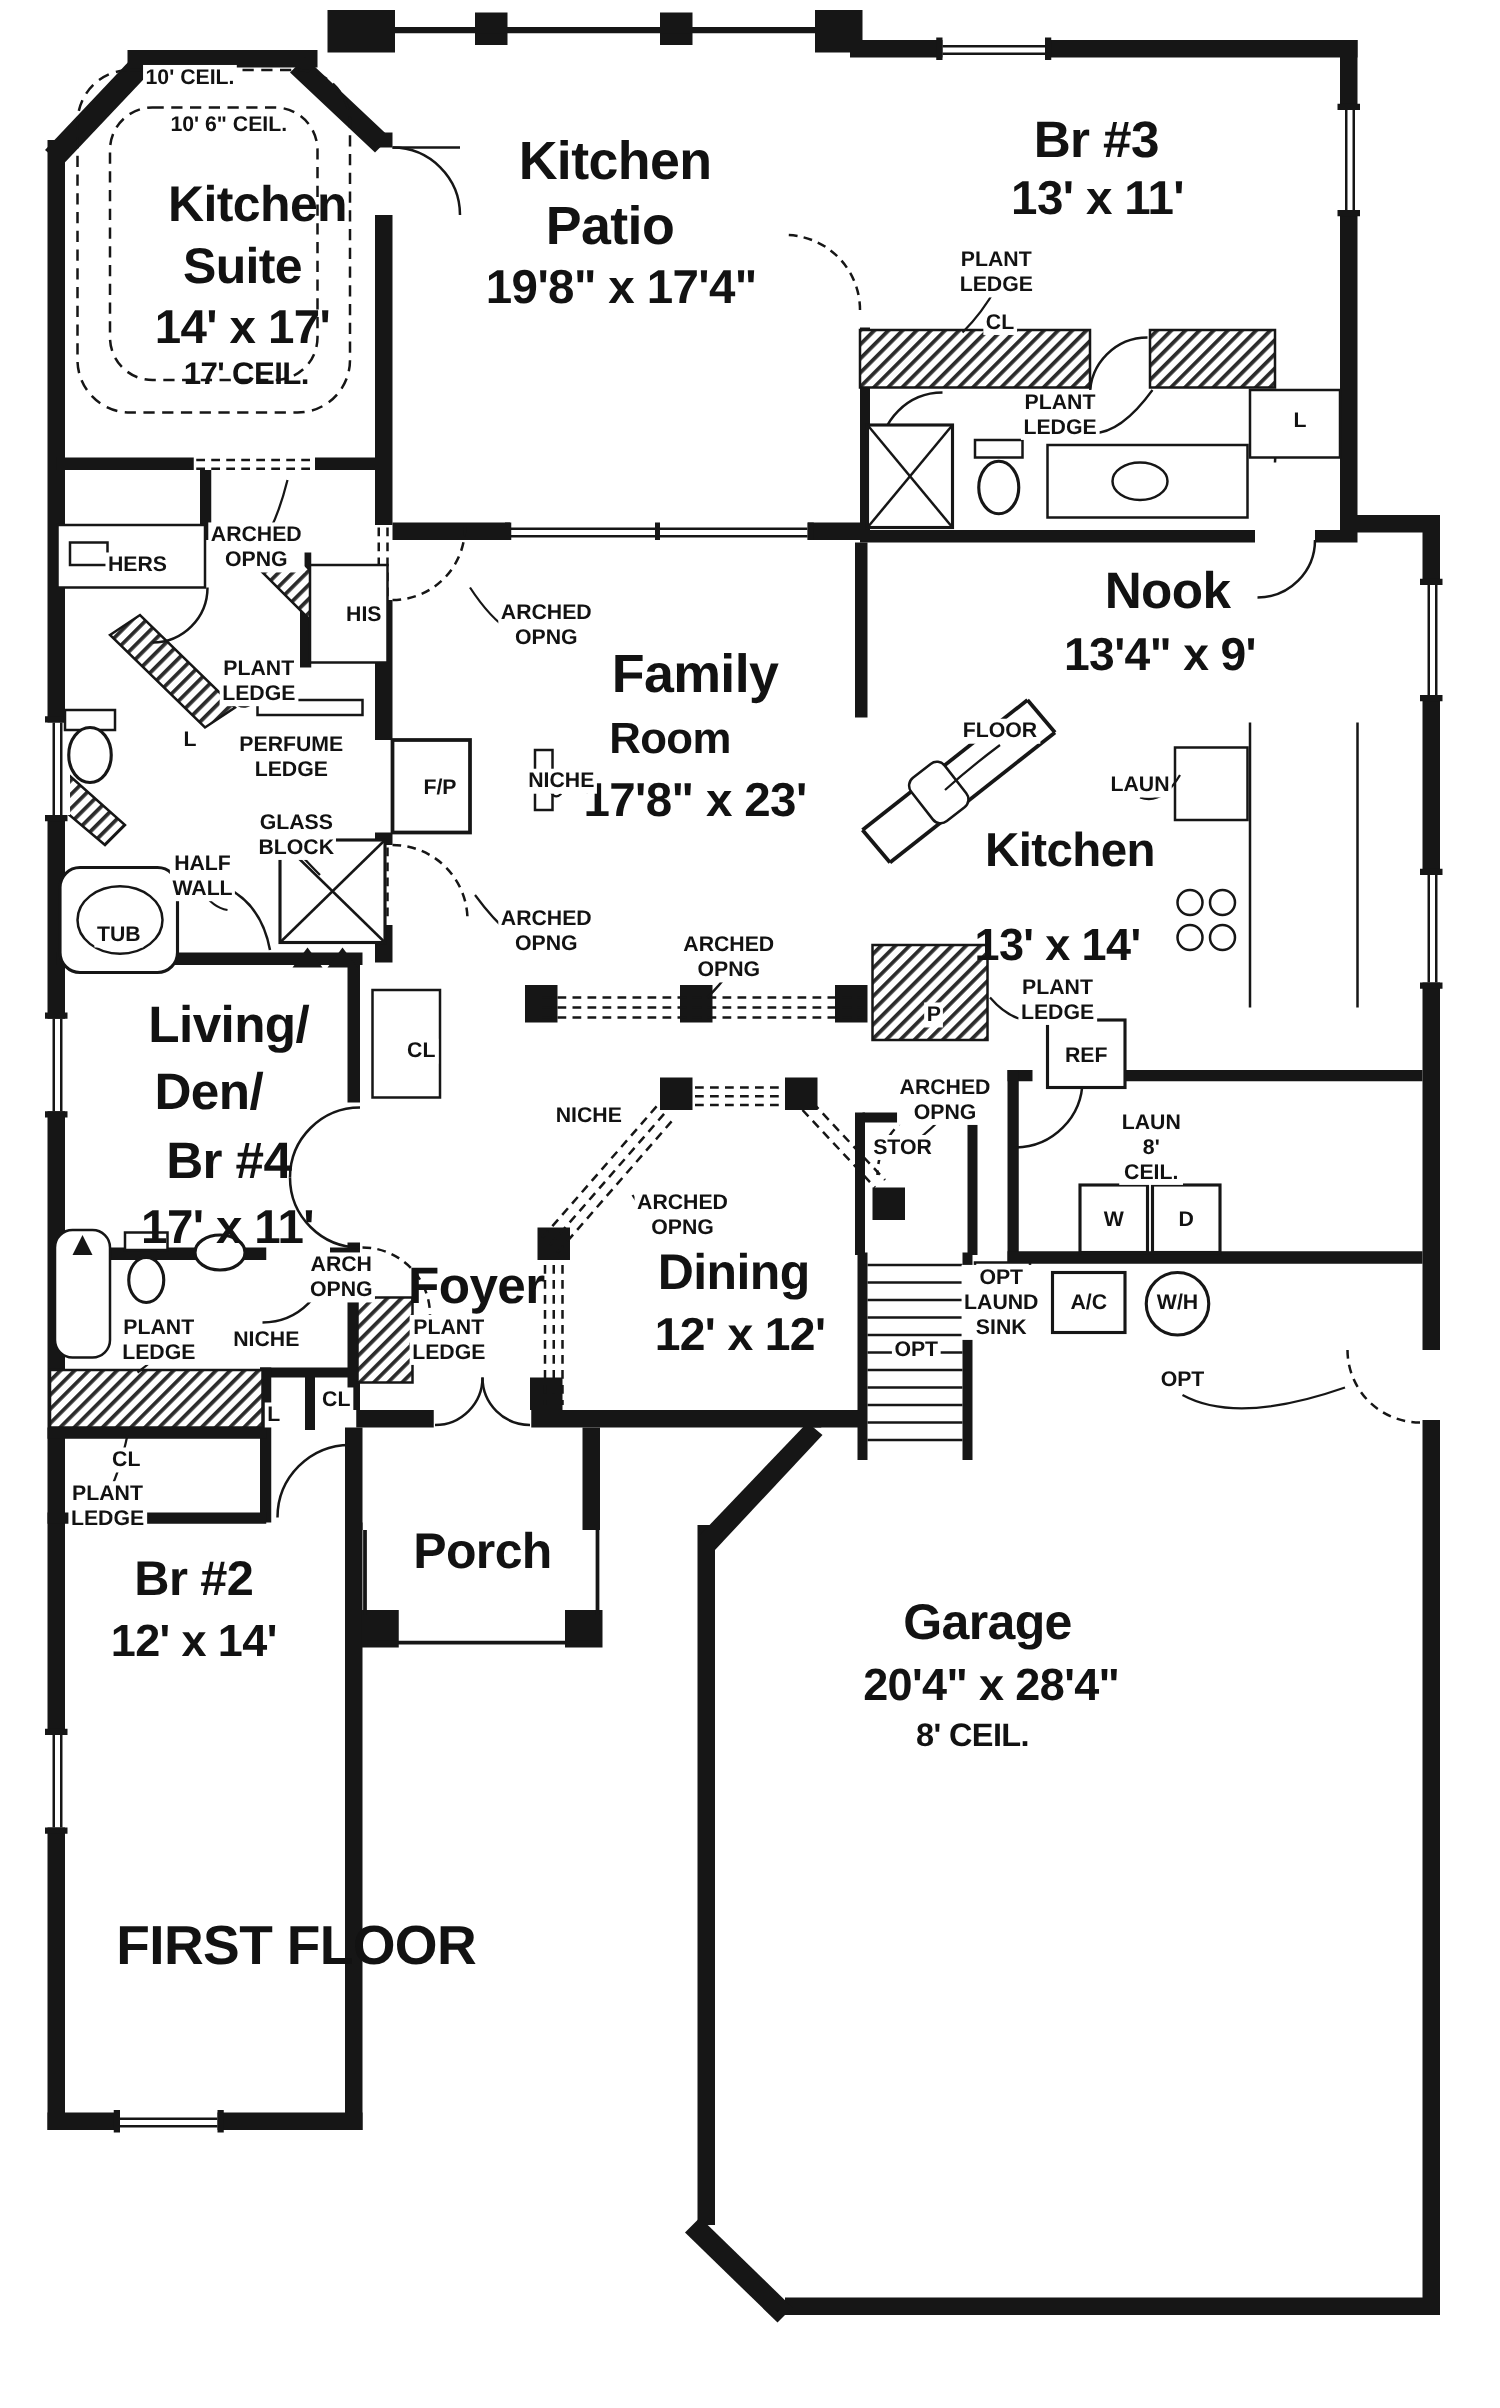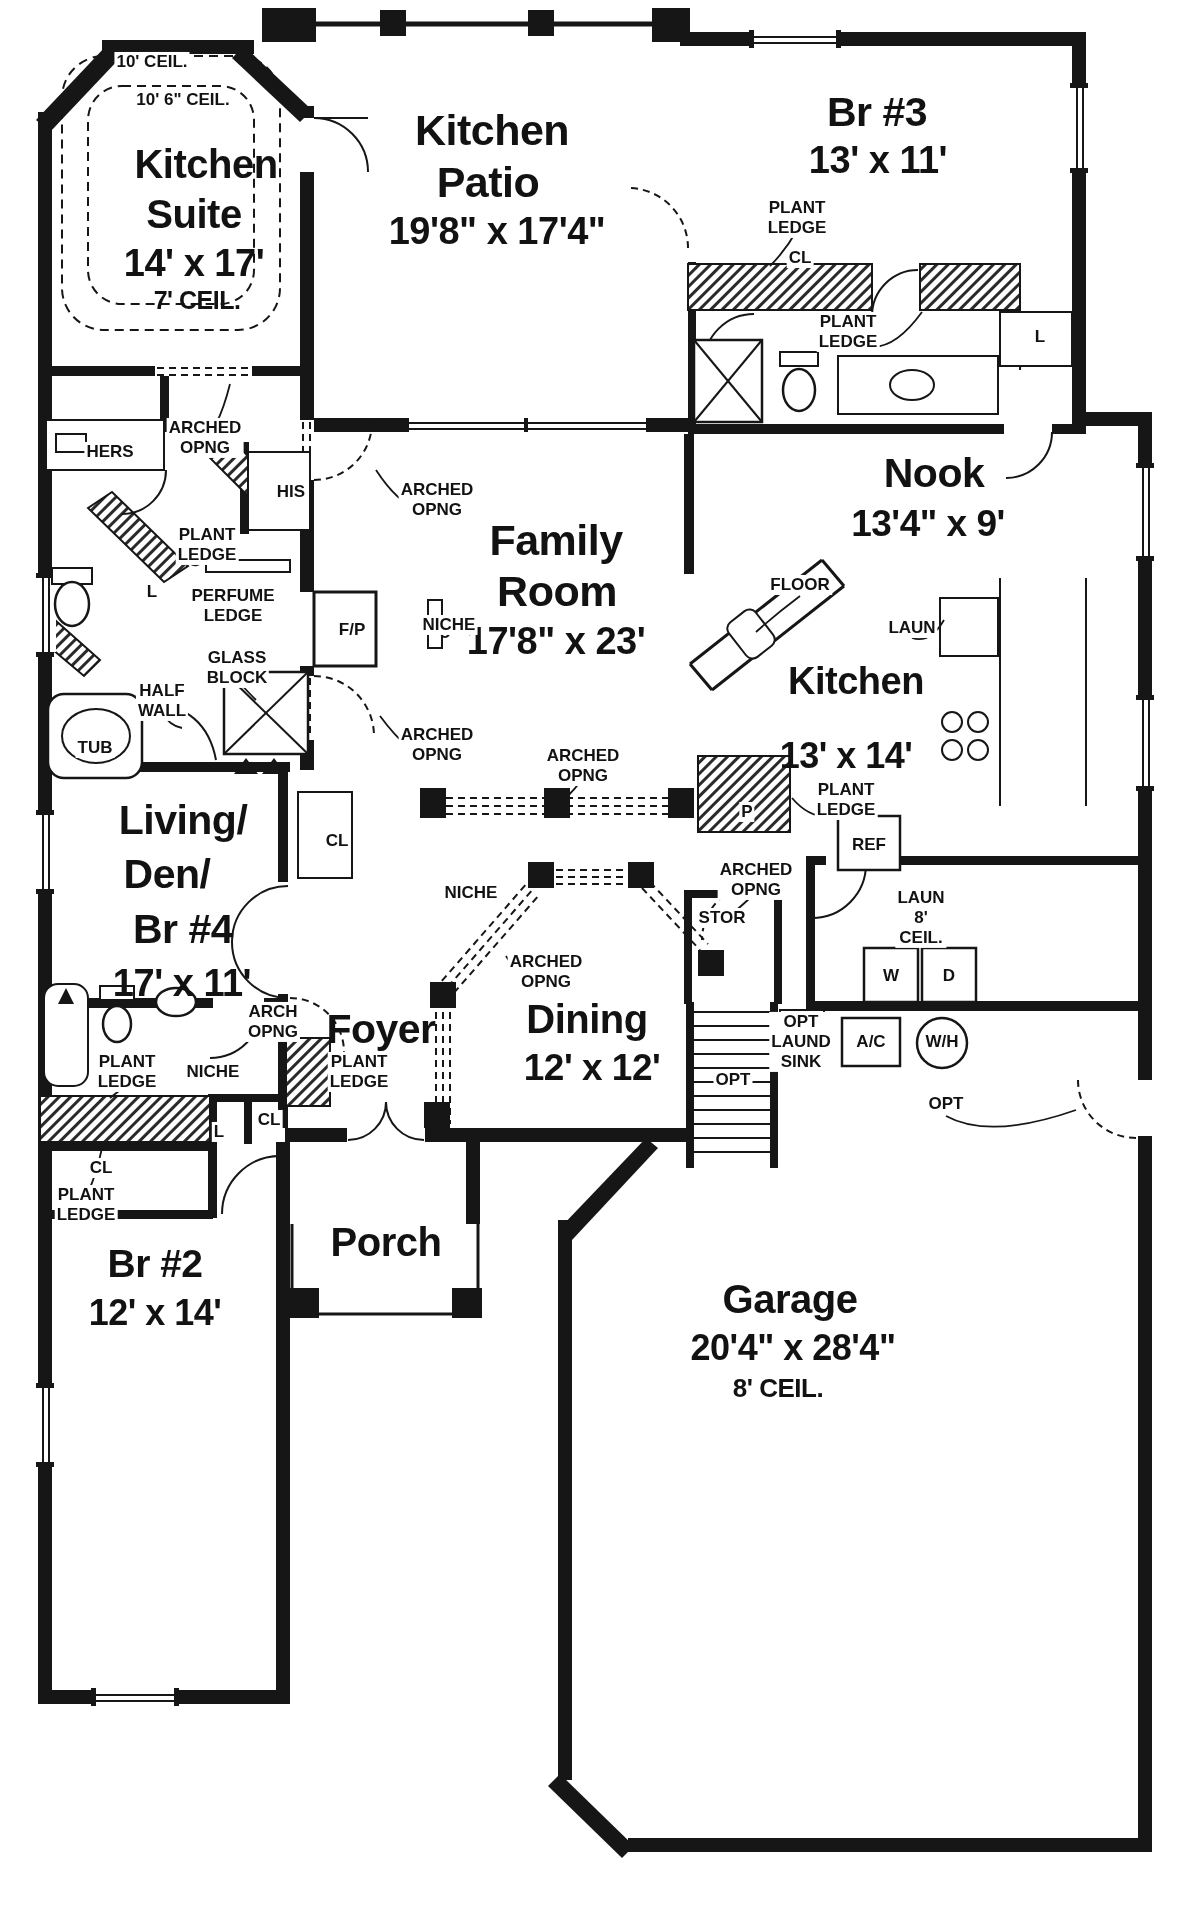--- a/index.html
+++ b/index.html
@@ -310,46 +310,47 @@
     <path d="M 359 1084 Q 340 1092 328 1074"></path>
     <path d="M 127 1084 Q 118 1092 110 1098"></path>
     <path d="M 88 1192 Q 96 1176 102 1148"></path>
     <path d="M 946 1116 Q 990 1140 1076 1110"></path>
   </g>
 </svg>
 
 <div class="room" style="left:206px;top:164px;font-size:40px">Kitchen</div>
 <div class="room" style="left:194px;top:214px;font-size:40px">Suite</div>
 <div class="room" style="left:194px;top:263px;font-size:38px">14' x 17'</div>
-<div class="room" style="left:197px;top:300px;font-size:25px">7' CEIL.</div>
+<div class="room" style="left:197px;top:300px;font-size:25px">17' CEIL.</div>
 <div class="room" style="left:492px;top:130px;font-size:43px">Kitchen</div>
 <div class="room" style="left:488px;top:182px;font-size:43px">Patio</div>
 <div class="room" style="left:497px;top:231px;font-size:38px">19'8" x 17'4"</div>
 <div class="room" style="left:877px;top:112px;font-size:41px">Br #3</div>
 <div class="room" style="left:878px;top:160px;font-size:38px">13' x 11'</div>
 <div class="room" style="left:934px;top:473px;font-size:41px">Nook</div>
 <div class="room" style="left:928px;top:524px;font-size:37px">13'4" x 9'</div>
 <div class="room" style="left:556px;top:540px;font-size:43px">Family</div>
-<div class="room" style="left:557px;top:591px;font-size:43px">Room</div>
+<div class="room" style="left:536px;top:591px;font-size:35px">Room</div>
 <div class="room" style="left:556px;top:641px;font-size:38px">17'8" x 23'</div>
 <div class="room" style="left:856px;top:681px;font-size:38px">Kitchen</div>
 <div class="room" style="left:846px;top:756px;font-size:36px">13' x 14'</div>
 <div class="room" style="left:183px;top:820px;font-size:41px">Living/</div>
 <div class="room" style="left:167px;top:874px;font-size:41px">Den/</div>
 <div class="room" style="left:183px;top:929px;font-size:41px">Br #4</div>
 <div class="room" style="left:182px;top:983px;font-size:38px">17' x 11'</div>
 <div class="room" style="left:381px;top:1029px;font-size:41px">Foyer</div>
 <div class="room" style="left:587px;top:1019px;font-size:40px">Dining</div>
 <div class="room" style="left:592px;top:1068px;font-size:37px">12' x 12'</div>
 <div class="room" style="left:155px;top:1264px;font-size:39px">Br #2</div>
 <div class="room" style="left:155px;top:1313px;font-size:36px">12' x 14'</div>
 <div class="room" style="left:386px;top:1242px;font-size:40px">Porch</div>
 <div class="room" style="left:790px;top:1299px;font-size:40px">Garage</div>
 <div class="room" style="left:793px;top:1348px;font-size:36px">20'4" x 28'4"</div>
 <div class="room" style="left:778px;top:1388px;font-size:26px">8' CEIL.</div>
+<div class="room" style="left:237px;top:1557px;font-size:44px">FIRST FLOOR</div>
 
 <div class="lbl" style="left:152px;top:62px">10' CEIL.</div>
 <div class="lbl" style="left:183px;top:100px">10' 6" CEIL.</div>
 <div class="lbl" style="left:797px;top:218px">PLANT
 LEDGE</div>
 <div class="lbl" style="left:800px;top:258px">CL</div>
 <div class="lbl" style="left:848px;top:332px">PLANT
 LEDGE</div>
 <div class="lbl" style="left:1040px;top:337px">L</div>
 <div class="lbl" style="left:110px;top:452px">HERS</div>

